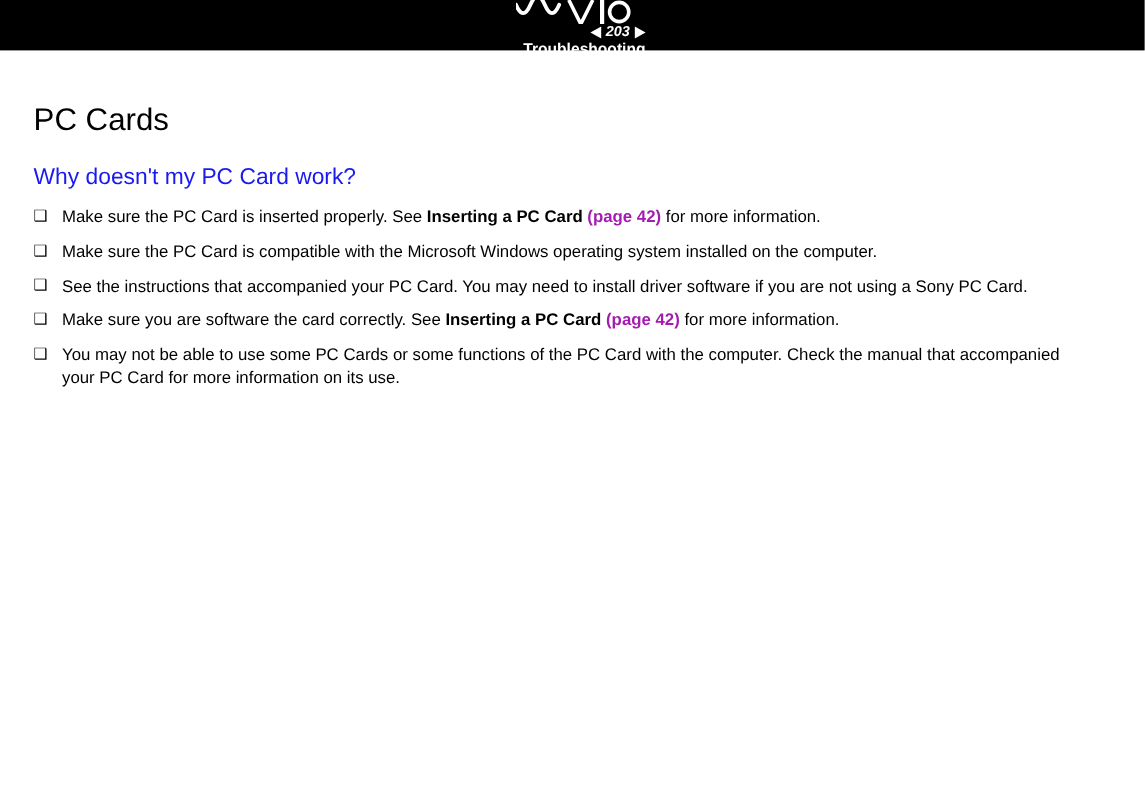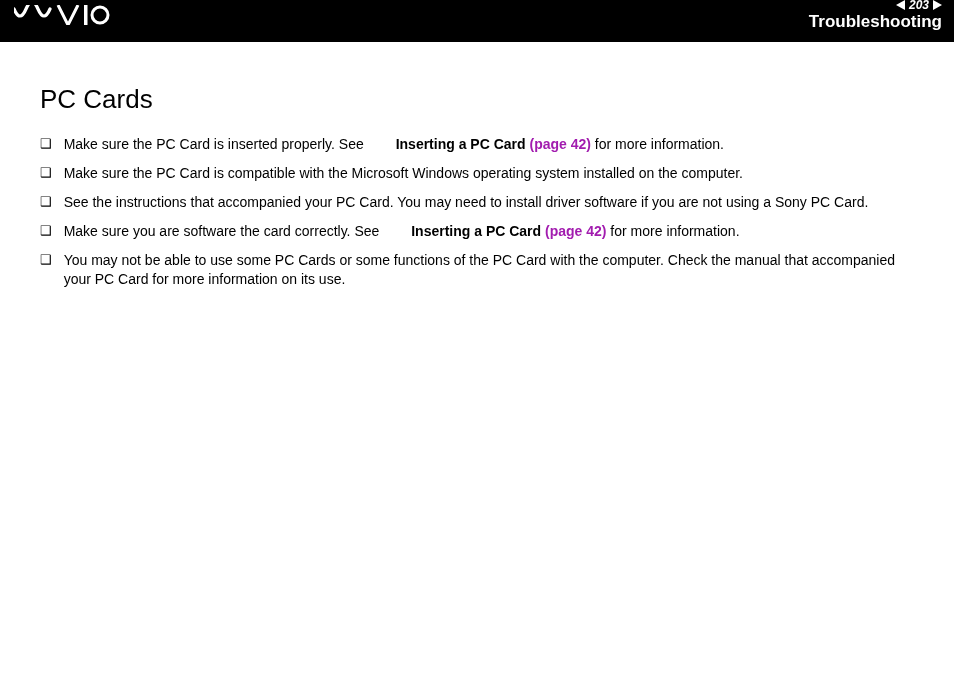--- a/index.html
+++ b/index.html
@@ -11,20 +11,21 @@
     overflow: hidden;
   }
   .header {
     background: #000;
     color: #fff;
     height: 42px;
     display: flex;
     align-items: center;
     justify-content: space-between;
     padding: 0 12px 12px 14px;
+    flex-direction: column;
   }
   .logo {
     display: flex;
     align-items: center;
     gap: 0;
   }
   .logo svg { display: block; }
   .header-right {
     text-align: right;
     line-height: 1.1;
@@ -40,27 +41,27 @@
   }
   .page-nav .tri-left, .page-nav .tri-right {
     width: 0; height: 0;
     border-top: 5px solid transparent;
     border-bottom: 5px solid transparent;
   }
   .page-nav .tri-left { border-right: 9px solid #fff; }
   .page-nav .tri-right { border-left: 9px solid #fff; }
   .page-number { color: #fff; }
   .header-label {
-    font-size: 17px;
+    font-size: 13px;
     font-weight: bold;
     margin-top: 1px;
     margin-left: 18px;
   }
   .content {
-    padding: 40px 40px 0 40px;
+    padding: 40px 40px 0 28px;
     font-size: 14px;
     color: #000;
     line-height: 1.35;
   }
   .h1 {
     font-size: 26px;
     font-weight: normal;
     margin-bottom: 18px;
   }
   .h2 {
@@ -88,21 +89,21 @@
   ul.bullets li .bullet-text {
     flex: 1 1 auto;
   }
   .para {
     margin-bottom: 8px;
   }
   .link {
     color: #a21caf;
     font-weight: bold;
   }
-  .bold { font-weight: bold; margin-left: 28px; }
+  .bold { font-weight: bold; }
 </style>
 </head>
 <body>
 
 <div class="header">
   <div class="logo">
     <svg width="96" height="20" viewBox="0 0 96 20">
       <path d="M0 4 Q6 18 12 4 Q18 -10 24 4 Q30 18 36 4" stroke="#fff" stroke-width="3.2" fill="none" stroke-linecap="round"></path>
       <path d="M44 0 L54 20 L64 0" stroke="#fff" stroke-width="3" fill="none" stroke-linecap="butt"></path>
       <rect x="70" y="0" width="3.5" height="20" fill="#fff"></rect>
@@ -115,20 +116,21 @@
       <span class="page-number">203</span>
       <div class="tri-right"></div>
     </div>
     <div class="header-label">Troubleshooting</div>
   </div>
 </div>
 
 <div class="content">
   <div class="h1">PC Cards</div>
 
+  <div class="h2">Why doesn't my PC Card work?</div>
   <ul class="bullets">
     <li>
       <span class="bullet-mark">❑</span>
       <span class="bullet-text">
         <span>Make sure the PC Card is inserted properly. See </span><span class="bold">Inserting a PC Card </span><span class="link">(page 42)</span><span> for more information.</span>
       </span>
     </li>
     <li>
       <span class="bullet-mark">❑</span>
       <span class="bullet-text">

